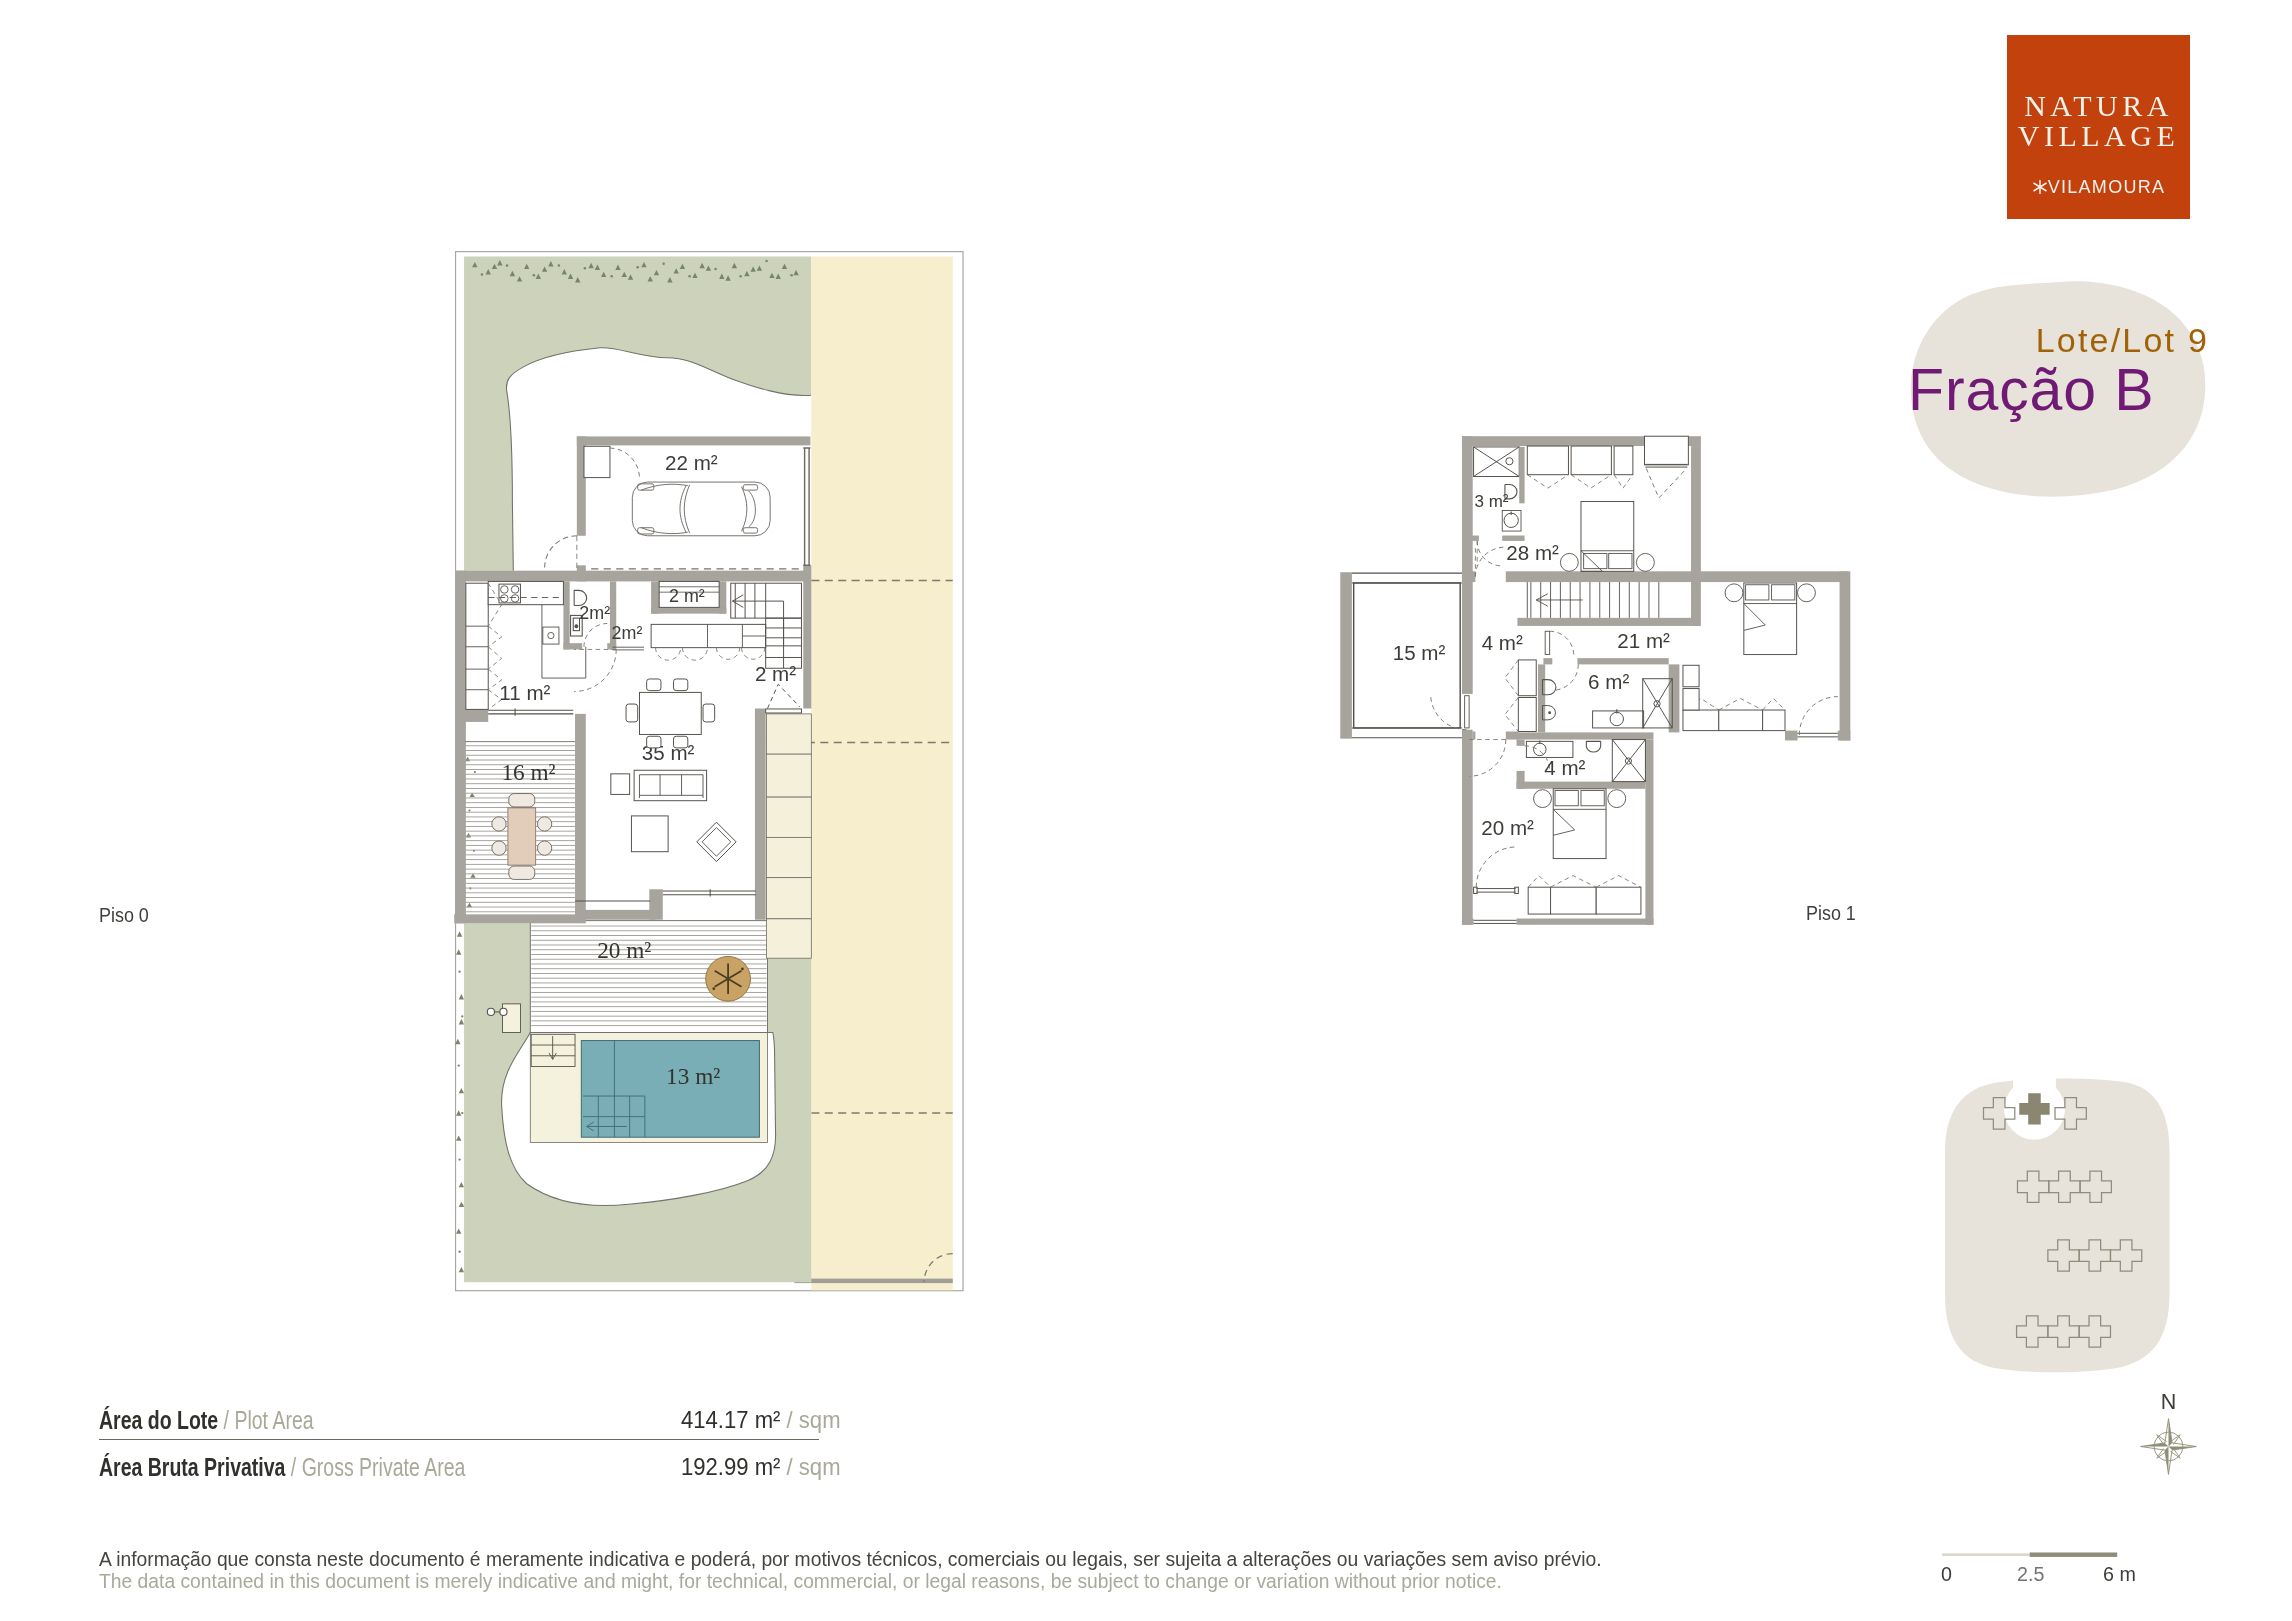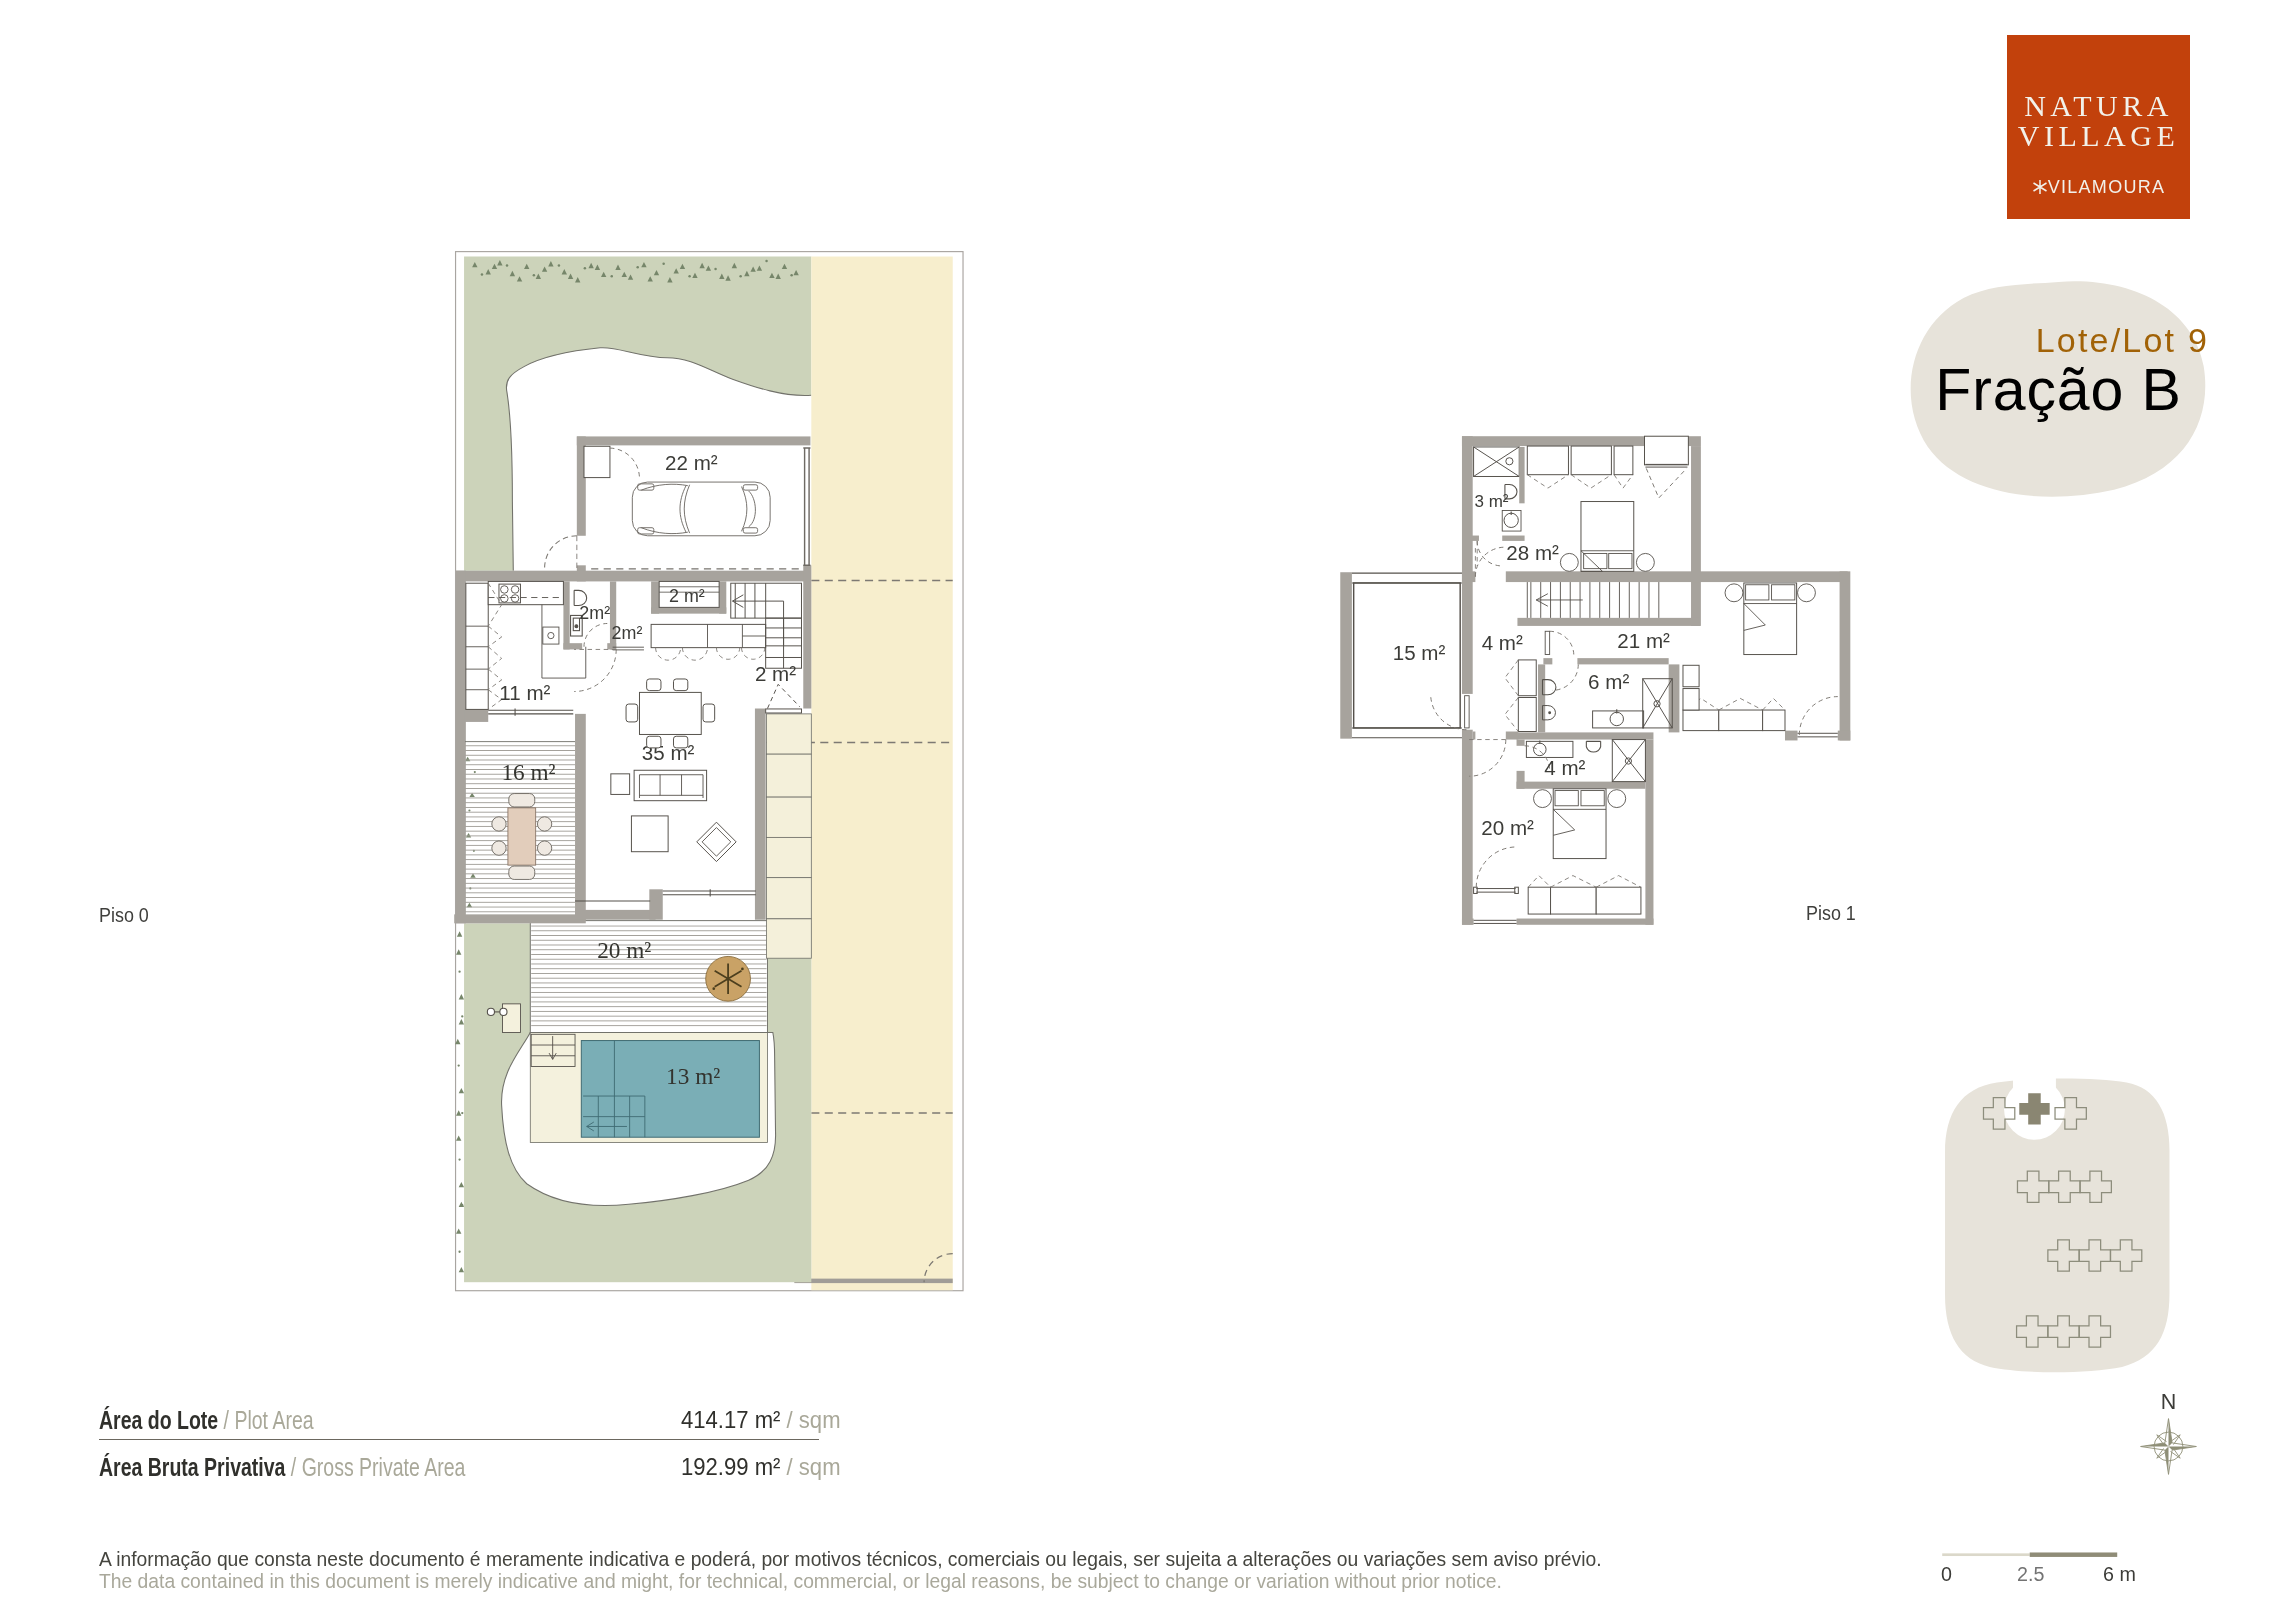--- a/index.html
+++ b/index.html
@@ -608,21 +608,21 @@
         </g>
       </svg>VILAMOURA</div>
 </div>
 
 <svg class="abs" style="left:1908px;top:280px;" width="301" height="217" viewBox="0 0 336 242" xmlns="http://www.w3.org/2000/svg">
 <path d="M168,2 C248,-4 318,30 330,96 C340,156 310,214 230,234 C150,252 60,240 22,186 C-14,132 2,52 62,20 C94,4 130,5 168,2 Z" fill="#e7e3da"></path>
 </svg>
 
 <div class="abs" style="left:1908px;top:321px;width:301px;text-align:right;font-family:Liberation Sans, sans-serif;font-size:34px;color:#a16207;letter-spacing:2.2px;">Lote/Lot 9</div>
 
-<div class="abs" style="left:1908px;top:356px;width:301px;text-align:center;font-family:'Liberation Sans',sans-serif;font-size:59px;color:#000000;letter-spacing:0.9px;">Fração B</div>
+<div class="abs" style="left:1908px;top:356px;width:301px;text-align:left;font-family:'Liberation Sans',sans-serif;font-size:59px;color:#701a75;letter-spacing:0.9px;">Fração B</div>
 
 <svg class="abs" style="left:1934px;top:1070px;" width="251" height="313" viewBox="0 0 280 350" xmlns="http://www.w3.org/2000/svg">
 
 <path d="M70,14 C110,8 180,8 215,14 C248,20 263,48 263,90 L263,250 C263,295 248,322 210,332 C170,340 100,340 62,332 C28,324 12,296 12,252 L12,92 C12,48 30,20 70,14 Z" fill="#e7e3da"></path>
 
 <path d="M88,0 L136,0 L136,26 A34,34 0 0 1 88,26 L88,0 Z" fill="#ffffff"></path>
 <circle cx="112" cy="44" r="34" fill="#ffffff"></circle>
 <g fill="none" stroke="#8d8d7c" stroke-width="1.4">
 
 <path d="M55,42 h11 v-11 h13 v11 h11 v13 h-11 v11 h-13 v-11 h-11 z"></path>

